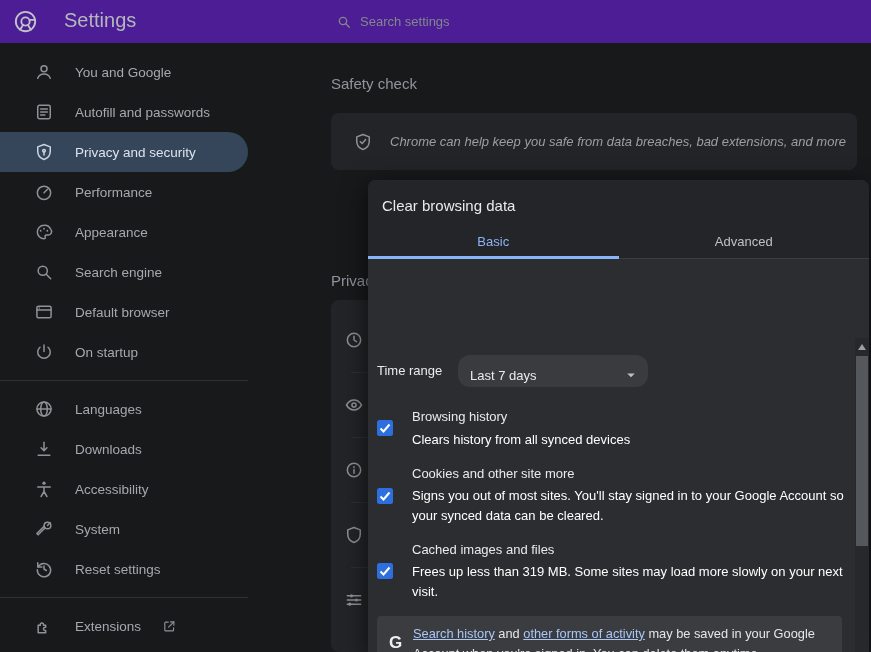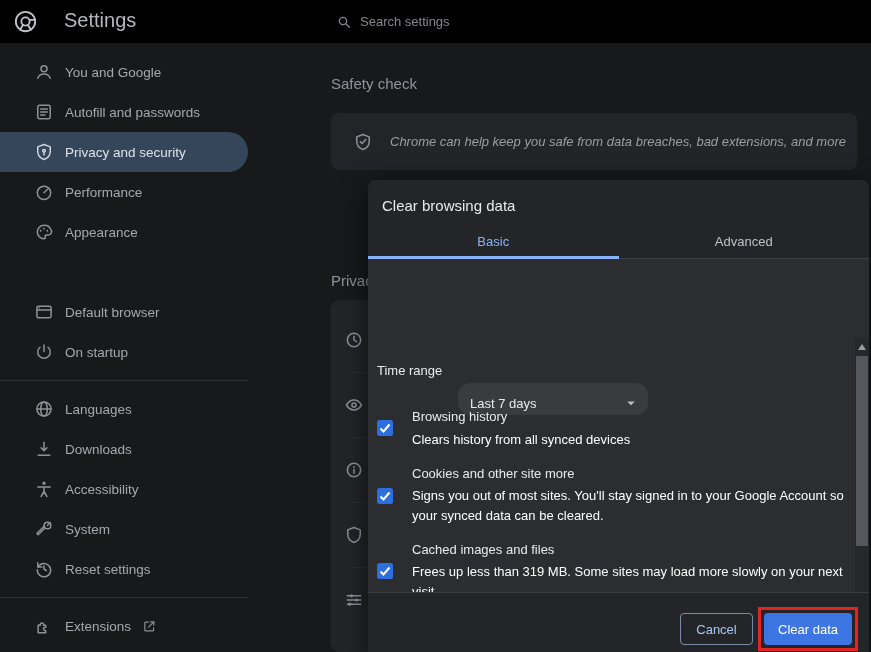--- a/index.html
+++ b/index.html
@@ -4,29 +4,29 @@
 <style>
   html,body{margin:0;padding:0;background:#000;}
   .page{position:relative;width:871px;height:652px;background:#18191b;overflow:hidden;
         font-family:"Liberation Sans",sans-serif;-webkit-font-smoothing:antialiased;}
   .abs{position:absolute;}
   svg{display:block;}
   .ic svg{width:20px;height:20px;fill:none;stroke:#8e9297;stroke-width:1.8;stroke-linecap:round;stroke-linejoin:round;}
   .ic .f{fill:#8e9297;stroke:none;}
 
   
-  .topbar{left:0;top:0;width:871px;height:43px;background:#000000;}
+  .topbar{left:0;top:0;width:871px;height:43px;background:#4c1d95;}
   .app-title{left:64px;top:9px;font-size:20px;color:#b4b7bb;}
   .searchbox{left:336px;top:6px;width:520px;height:31px;display:flex;align-items:center;gap:8px;color:#83878c;cursor:text;}
   .searchbox svg{width:16px;height:16px;fill:none;stroke:#83878c;stroke-width:2;stroke-linecap:round;}
   .search-ph{font-size:13px;}
 
   
   .side-item{position:absolute;left:0;width:248px;height:40px;display:flex;align-items:center;
-             padding-left:34px;box-sizing:border-box;gap:11px;color:#a5a9ae;font-size:13.5px;
+             padding-left:34px;box-sizing:border-box;gap:21px;color:#a5a9ae;font-size:13.5px;
              font-weight:500;cursor:pointer;border-radius:0 20px 20px 0;}
   .side-item.selected{background:#35465b;color:#dde3ec;}
   .side-item.selected svg{stroke:#cdd5e0;}
   .divider{position:absolute;left:0;width:248px;height:1px;background:#2e3033;}
   .ext-icon svg{width:15px;height:15px;stroke:#8e9297;fill:none;stroke-width:1.8;stroke-linecap:round;stroke-linejoin:round;}
 
   
   .section-h{font-size:15px;color:#8f959c;}
   .card{position:absolute;background:#222427;border-radius:8px;}
   .safety-row{display:flex;align-items:center;height:100%;padding-left:22px;gap:17px;box-sizing:border-box;}
@@ -41,21 +41,21 @@
   .dlg-title{position:absolute;left:14px;top:17px;font-size:15px;font-weight:500;color:#e8eaed;}
   .tab{position:absolute;top:44px;width:50%;height:35px;line-height:35px;text-align:center;
        font-size:13px;font-weight:500;cursor:pointer;}
   .tab.basic{left:0;color:#8ab4f8;}
   .tab.advanced{left:50%;color:#bdc1c6;}
   .tab-underline{position:absolute;left:0;top:76px;width:50%;height:3px;background:#8ab4f8;}
   .dlg-body{position:absolute;left:0;top:79px;width:100%;height:333px;background:#2c2d30;}
   .tr-label{position:absolute;left:9px;top:96px;height:32px;line-height:32px;font-size:13px;color:#e8eaed;}
   .select{position:absolute;left:90px;top:96px;width:190px;height:32px;background:#3a3b3e;border-radius:12px;
           display:flex;align-items:center;justify-content:space-between;padding:8px 8px 0 12px;
-          box-sizing:border-box;cursor:pointer;margin-top:28px;}
+          box-sizing:border-box;cursor:pointer;}
   .select-val{font-size:13px;font-weight:500;color:#e8eaed;}
   .caret svg{width:18px;height:18px;}
   .opt-label{position:absolute;left:44px;font-size:13px;color:#e8eaed;}
   .opt-desc{position:absolute;left:44px;width:432px;font-size:13px;line-height:20px;color:#ffffff;}
   .checkbox{position:absolute;left:9px;width:16px;height:16px;background:#2e6fe0;border-radius:2.5px;cursor:pointer;}
   .checkbox svg{width:16px;height:16px;}
   .infobox{position:absolute;left:9px;top:357px;width:465px;height:56px;background:#3b3c3f;border-radius:4px;}
   .g-logo{position:absolute;left:12px;top:17px;font-size:17px;font-weight:700;color:#eceef0;}
   .info-text{position:absolute;left:36px;top:8px;width:416px;font-size:12.8px;line-height:20px;color:#e4e6e9;}
   .lnk{color:#a9c7f7;text-decoration:underline;cursor:pointer;}
@@ -142,20 +142,29 @@
     <span class="ic">
       <svg viewBox="0 0 24 24">
           <path d="M12 4a8 8 0 1 0 0 16c1.5 0 2-1 1.4-2.2-.5-1 .2-2.3 1.6-2.3H17a4 4 0 0 0 3-6.8A8 8 0 0 0 12 4z"></path>
           <circle class="f" cx="8" cy="10.5" r="1.1"></circle>
           <circle class="f" cx="12" cy="8" r="1.1"></circle>
           <circle class="f" cx="16" cy="10.5" r="1.1"></circle>
         </svg>
       </span>
     <span>Appearance</span>
   </div>
+  <div class="side-item" style="top:252px">
+    <span class="ic">
+      <svg viewBox="0 0 24 24">
+          <circle cx="10.5" cy="10.5" r="5.5"></circle>
+          <path d="M14.7 14.7L20 20"></path>
+        </svg>
+      </span>
+    <span>Search engine</span>
+  </div>
   <div class="side-item" style="top:292px">
     <span class="ic">
       <svg viewBox="0 0 24 24">
           <rect x="3.5" y="5" width="17" height="14" rx="2"></rect>
           <path d="M3.5 9.5h17"></path>
           <circle class="f" cx="6.2" cy="7.3" r=".9"></circle>
         </svg>
       </span>
     <span>Default browser</span>
   </div>
@@ -344,20 +353,15 @@
 
       <div class="sbar">
         <div class="sb-arrow sb-up">
             <span></span>
           </div>
         <div class="sb-thumb"></div>
 
       </div>
     </div>
 
-    <div class="dlg-footer">
-      <button class="btn btn-cancel">Cancel</button>
-      <button class="btn btn-confirm">Clear data</button>
-      <div class="annotation"></div>
-    </div>
 
   </div>
 </div>
 
 </body></html>

